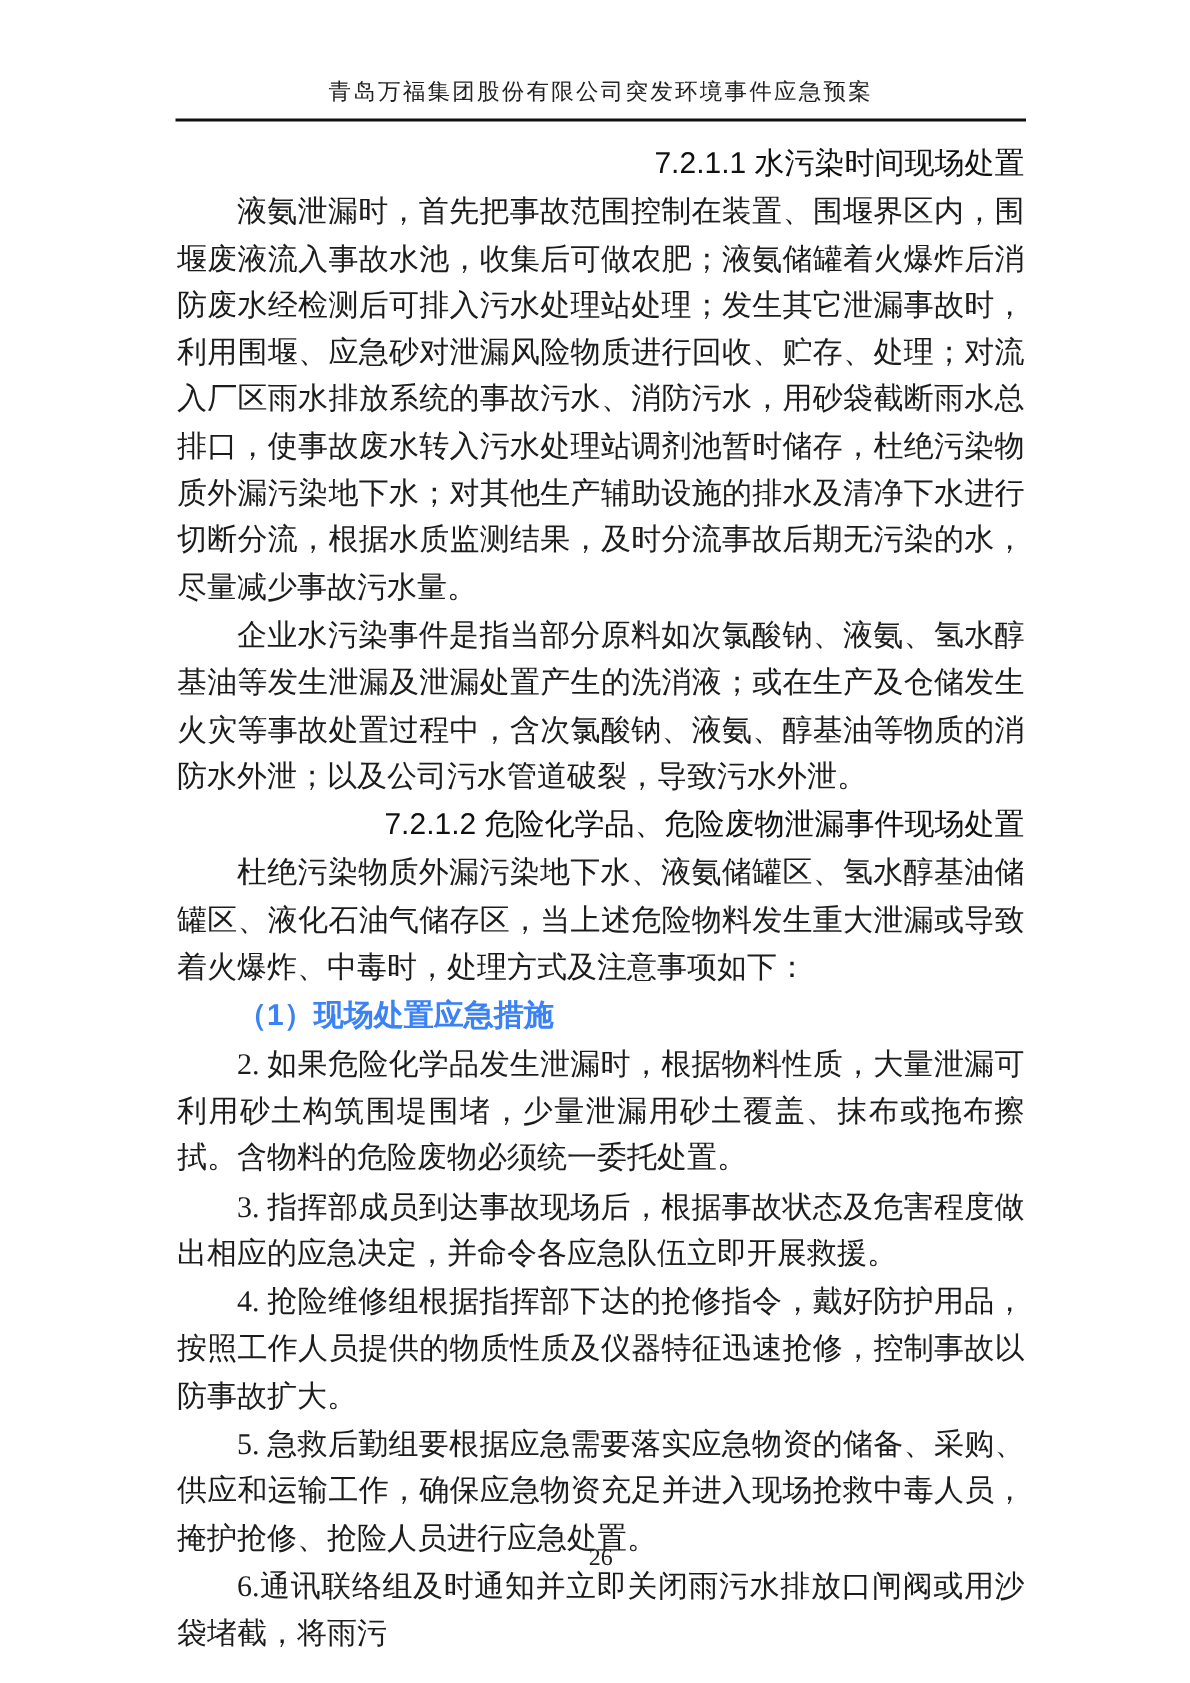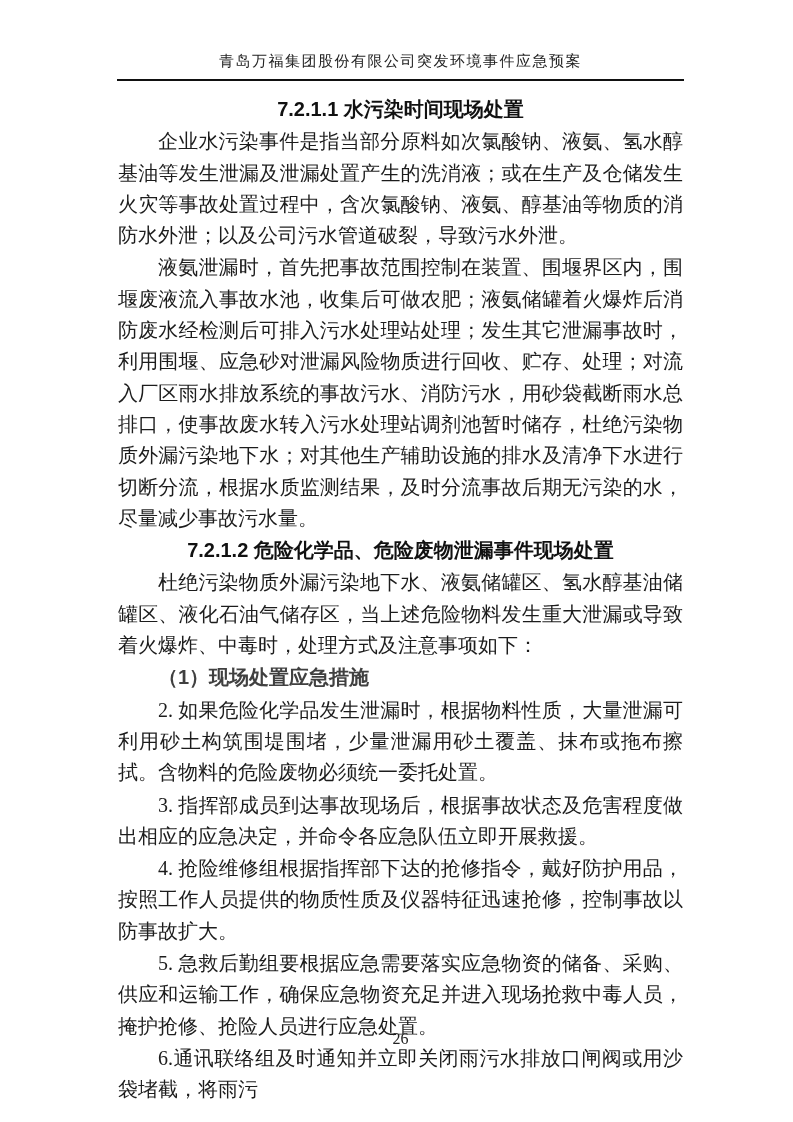--- a/index.html
+++ b/index.html
@@ -28,34 +28,34 @@
   .doc-content {
     position: absolute;
     top: 89px; left: 113px; width: 567px;
     font-size: 20px;
     line-height: 31.3px;
     text-align: justify;
     text-justify: inter-character;
   }
   .heading {
     font-family: "Liberation Sans", "DejaVu Sans", sans-serif;
-    font-weight: bold;
+    font-weight: normal;
     font-size: 20px;
     line-height: 31.3px;
-    text-align: center;
+    text-align: right;
     color: #111;
   }
   .subheading {
     font-family: "Liberation Sans", "DejaVu Sans", sans-serif;
     font-weight: bold;
     font-size: 20px;
     line-height: 31.3px;
     text-indent: 2em;
     text-align: left;
-    color: #404040;
+    color: #3b82f6;
   }
   .para {
     text-indent: 2em;
   }
   .doc-footer {
     position: absolute;
     top: 1026px; left: 0; width: 793px;
     text-align: center;
     font-size: 16px;
     color: #222;
@@ -63,22 +63,22 @@
 </style>
 </head>
 <body>
 
 <div class="page">
 
   <div class="doc-header">青岛万福集团股份有限公司突发环境事件应急预案</div>
 
   <div class="doc-content">
     <div class="heading">7.2.1.1 水污染时间现场处置</div>
+    <div class="para">液氨泄漏时，首先把事故范围控制在装置、围堰界区内，围堰废液流入事故水池，收集后可做农肥；液氨储罐着火爆炸后消防废水经检测后可排入污水处理站处理；发生其它泄漏事故时，利用围堰、应急砂对泄漏风险物质进行回收、贮存、处理；对流入厂区雨水排放系统的事故污水、消防污水，用砂袋截断雨水总排口，使事故废水转入污水处理站调剂池暂时储存，杜绝污染物质外漏污染地下水；对其他生产辅助设施的排水及清净下水进行切断分流，根据水质监测结果，及时分流事故后期无污染的水，尽量减少事故污水量。</div>
     <div class="para">企业水污染事件是指当部分原料如次氯酸钠、液氨、氢水醇基油等发生泄漏及泄漏处置产生的洗消液；或在生产及仓储发生火灾等事故处置过程中，含次氯酸钠、液氨、醇基油等物质的消防水外泄；以及公司污水管道破裂，导致污水外泄。</div>
-    <div class="para">液氨泄漏时，首先把事故范围控制在装置、围堰界区内，围堰废液流入事故水池，收集后可做农肥；液氨储罐着火爆炸后消防废水经检测后可排入污水处理站处理；发生其它泄漏事故时，利用围堰、应急砂对泄漏风险物质进行回收、贮存、处理；对流入厂区雨水排放系统的事故污水、消防污水，用砂袋截断雨水总排口，使事故废水转入污水处理站调剂池暂时储存，杜绝污染物质外漏污染地下水；对其他生产辅助设施的排水及清净下水进行切断分流，根据水质监测结果，及时分流事故后期无污染的水，尽量减少事故污水量。</div>
     <div class="heading">7.2.1.2 危险化学品、危险废物泄漏事件现场处置</div>
     <div class="para">杜绝污染物质外漏污染地下水、液氨储罐区、氢水醇基油储罐区、液化石油气储存区，当上述危险物料发生重大泄漏或导致着火爆炸、中毒时，处理方式及注意事项如下：</div>
     <div class="subheading">（1）现场处置应急措施</div>
     <div class="para">2. 如果危险化学品发生泄漏时，根据物料性质，大量泄漏可利用砂土构筑围堤围堵，少量泄漏用砂土覆盖、抹布或拖布擦拭。含物料的危险废物必须统一委托处置。</div>
     <div class="para">3. 指挥部成员到达事故现场后，根据事故状态及危害程度做出相应的应急决定，并命令各应急队伍立即开展救援。</div>
     <div class="para">4. 抢险维修组根据指挥部下达的抢修指令，戴好防护用品，按照工作人员提供的物质性质及仪器特征迅速抢修，控制事故以防事故扩大。</div>
     <div class="para">5. 急救后勤组要根据应急需要落实应急物资的储备、采购、供应和运输工作，确保应急物资充足并进入现场抢救中毒人员，掩护抢修、抢险人员进行应急处置。</div>
     <div class="para">6.通讯联络组及时通知并立即关闭雨污水排放口闸阀或用沙袋堵截，将雨污</div>
   </div>
 

